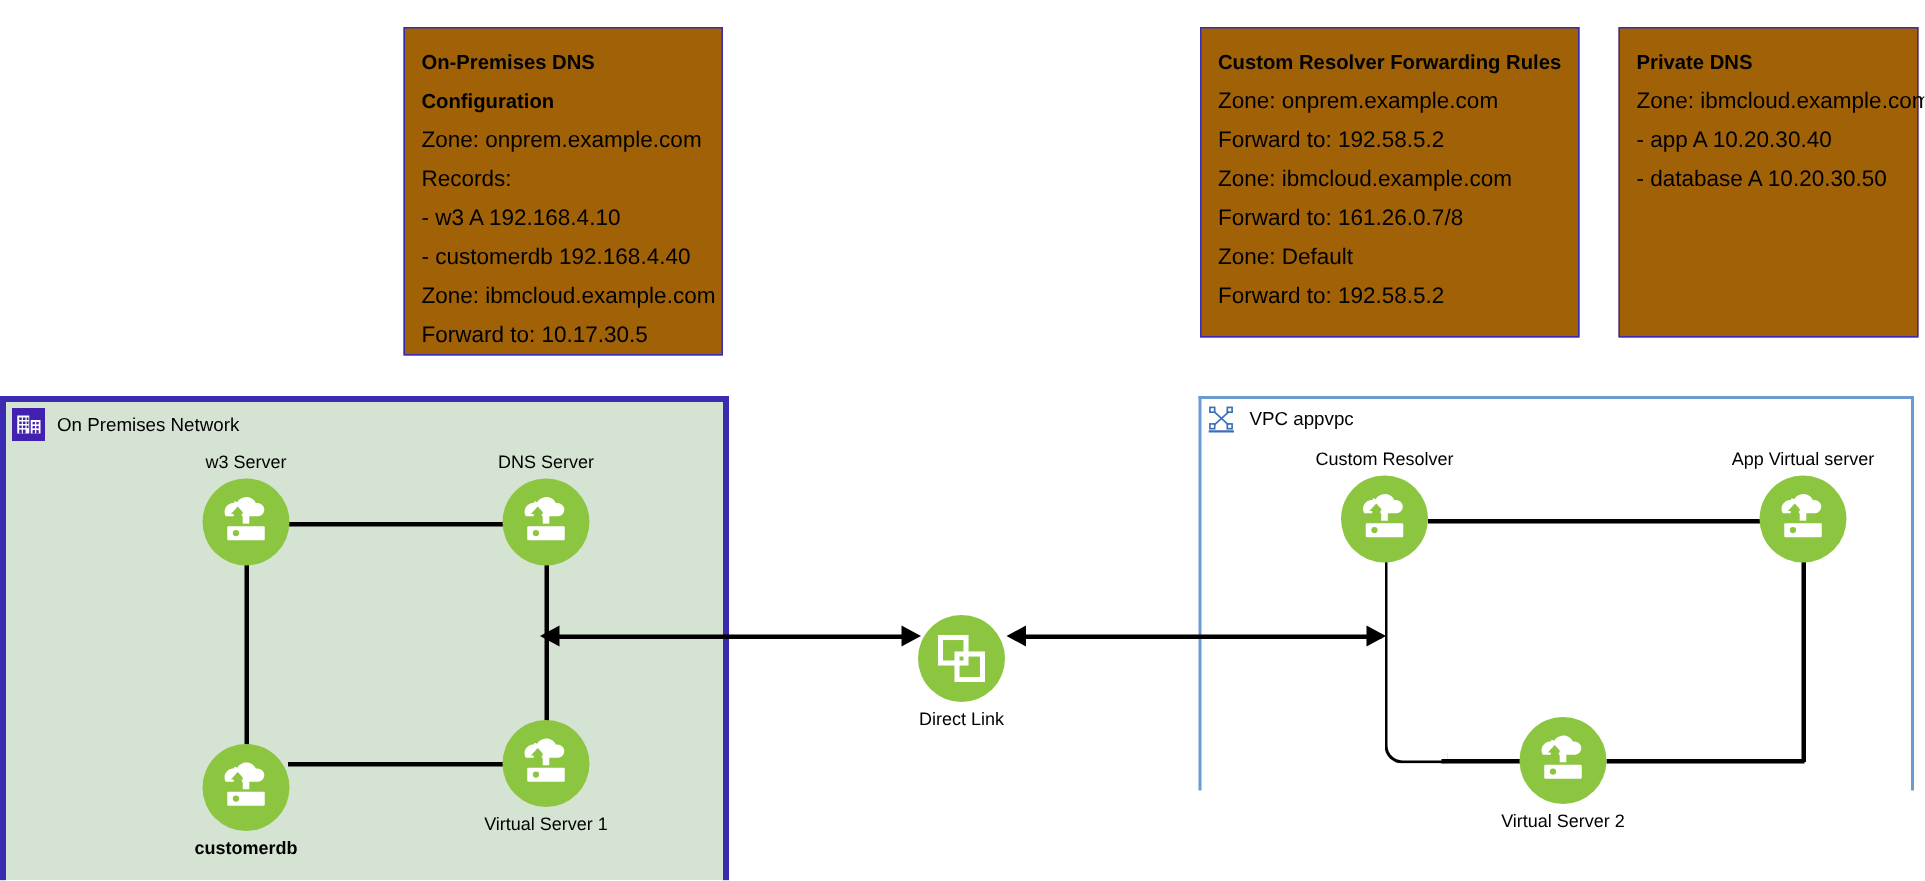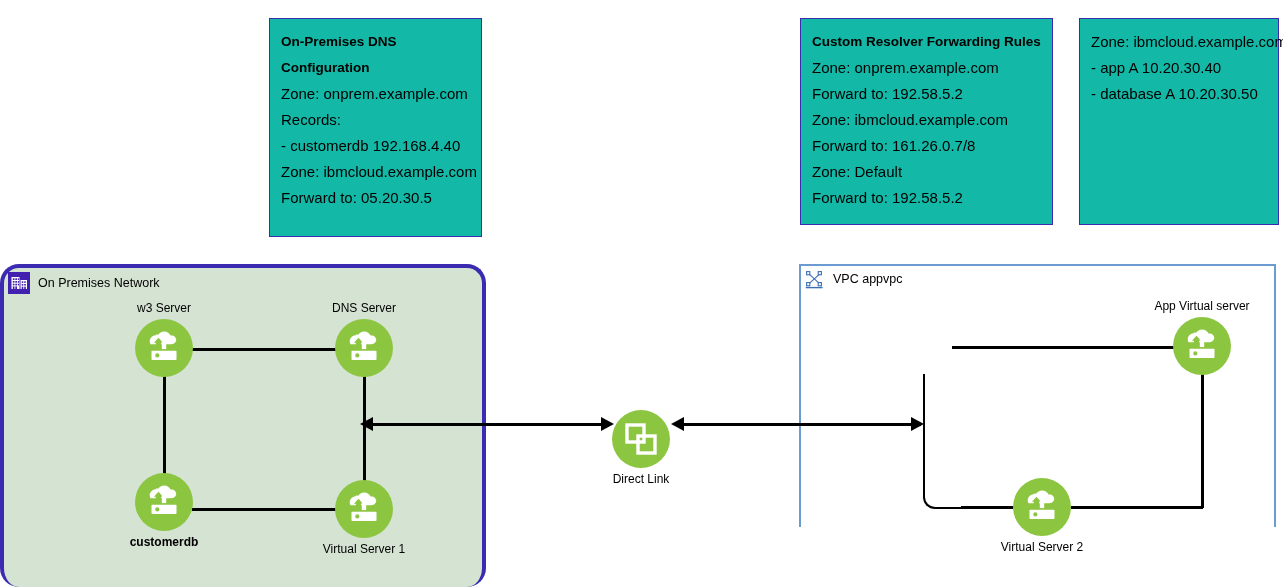--- a/index.html
+++ b/index.html
@@ -16,21 +16,21 @@
     width: 1283px;
     height: 587px;
     overflow: hidden;
     background: #ffffff;
   }
 
   
   .note-box {
     position: absolute;
     box-sizing: border-box;
-    background: #14b8a6;
+    background: #a16207;
     border: 1.5px solid #3a2bb0;
     padding: 10px 11px 8px 11px;
   }
   .note-title {
     font-size: 13.5px;
     font-weight: bold;
     line-height: 26px;
     color: #000;
     white-space: pre-line;
   }
@@ -136,42 +136,44 @@
 </head>
 <body>
 
 <div id="canvas">
 
   <div class="note-box" style="left:269px; top:18px; width:213px; height:219px;">
     <div class="note-title">On-Premises DNS
 Configuration</div>
     <div class="note-line">Zone: onprem.example.com</div>
     <div class="note-line">Records:</div>
+    <div class="note-line">- w3 A 192.168.4.10</div>
     <div class="note-line">- customerdb 192.168.4.40</div>
     <div class="note-line">Zone: ibmcloud.example.com</div>
-    <div class="note-line">Forward to: 05.20.30.5</div>
+    <div class="note-line">Forward to: 10.17.30.5</div>
   </div>
 
   <div class="note-box" style="left:800px; top:18px; width:253px; height:207px;">
     <div class="note-title">Custom Resolver Forwarding Rules</div>
     <div class="note-line">Zone: onprem.example.com</div>
     <div class="note-line">Forward to: 192.58.5.2</div>
     <div class="note-line">Zone: ibmcloud.example.com</div>
     <div class="note-line">Forward to: 161.26.0.7/8</div>
     <div class="note-line">Zone: Default</div>
     <div class="note-line">Forward to: 192.58.5.2</div>
   </div>
 
   <div class="note-box" style="left:1079px; top:18px; width:200px; height:207px;">
+    <div class="note-title">Private DNS</div>
     <div class="note-line">Zone: ibmcloud.example.com</div>
     <div class="note-line">- app A 10.20.30.40</div>
     <div class="note-line">- database A 10.20.30.50</div>
   </div>
 
-  <div class="zone zone-onprem" style="left:0px; top:264px; width:486px; height:323px;border-radius:19px;">
+  <div class="zone zone-onprem" style="left:0px; top:264px; width:486px; height:323px;">
 
     <div class="zone-header" style="left:4px; top:4px;">
       <div class="zone-badge badge-onprem">
         <svg width="17" height="16" viewBox="0 0 17 16" aria-hidden="true">
           <g fill="#ffffff">
             <rect x="0.5" y="2" width="8" height="12"></rect>
             <rect x="9.5" y="5" width="6.5" height="9"></rect>
           </g>
           <g fill="#4321b0">
             <rect x="1.8" y="3.3" width="1.7" height="1.7"></rect>
@@ -222,21 +224,21 @@
       <div class="node-circle">
         <svg width="40" height="40" viewBox="0 0 40 40" aria-hidden="true">
           <path fill="#ffffff" d="M12.2 7.2c-3.6 0-6.5 2.7-6.5 6.1 0 1 .3 2 .8 2.9h5.3v-1.5h-1.9l4.6-5 4.6 5h-1.9v1.5h10.3c2.6 0 4.7-2 4.7-4.4 0-2.4-2.1-4.4-4.7-4.4-.3 0-.6 0-.9.1-1-2.4-3.5-4.1-6.4-4.1-2.6 0-4.9 1.4-6.1 3.4-.6-.4-1.2-.6-1.9-.6z"></path>
           <path fill="#ffffff" d="M17.8 12.3h4.4v8.8h-4.4z"></path>
           <rect x="7.5" y="22.8" width="25" height="9.3" rx="0.8" fill="#ffffff"></rect>
           <circle cx="13.3" cy="27.4" r="2.1" fill="#8cc540"></circle>
         </svg>
       </div>
     </div>
 
-    <div class="node" style="left:131px; top:205px;font-weight:bold;">
+    <div class="node" style="left:131px; top:228px;font-weight:bold;">
       <div class="node-circle">
         <svg width="40" height="40" viewBox="0 0 40 40" aria-hidden="true">
           <path fill="#ffffff" d="M12.2 7.2c-3.6 0-6.5 2.7-6.5 6.1 0 1 .3 2 .8 2.9h5.3v-1.5h-1.9l4.6-5 4.6 5h-1.9v1.5h10.3c2.6 0 4.7-2 4.7-4.4 0-2.4-2.1-4.4-4.7-4.4-.3 0-.6 0-.9.1-1-2.4-3.5-4.1-6.4-4.1-2.6 0-4.9 1.4-6.1 3.4-.6-.4-1.2-.6-1.9-.6z"></path>
           <path fill="#ffffff" d="M17.8 12.3h4.4v8.8h-4.4z"></path>
           <rect x="7.5" y="22.8" width="25" height="9.3" rx="0.8" fill="#ffffff"></rect>
           <circle cx="13.3" cy="27.4" r="2.1" fill="#8cc540"></circle>
         </svg>
       </div>
       <div class="node-label below">customerdb</div>
     </div>
@@ -275,20 +277,31 @@
 
     <div class="edge edge-h" style="left:151px; top:80px; width:250px;"></div>
 
     <div class="edge edge-v" style="left:400px; top:108px; width:2.5px; height:134px;"></div>
 
     <div class="corner" style="left:122px; top:108px; width:42px; height:135px;"></div>
     <div class="edge edge-h" style="left:160px; top:240px; width:55px;"></div>
 
     <div class="edge edge-h" style="left:270px; top:240px; width:132px;"></div>
 
+    <div class="node" style="left:93px; top:51px;">
+      <div class="node-label above">Custom Resolver</div>
+      <div class="node-circle">
+        <svg width="40" height="40" viewBox="0 0 40 40" aria-hidden="true">
+          <path fill="#ffffff" d="M12.2 7.2c-3.6 0-6.5 2.7-6.5 6.1 0 1 .3 2 .8 2.9h5.3v-1.5h-1.9l4.6-5 4.6 5h-1.9v1.5h10.3c2.6 0 4.7-2 4.7-4.4 0-2.4-2.1-4.4-4.7-4.4-.3 0-.6 0-.9.1-1-2.4-3.5-4.1-6.4-4.1-2.6 0-4.9 1.4-6.1 3.4-.6-.4-1.2-.6-1.9-.6z"></path>
+          <path fill="#ffffff" d="M17.8 12.3h4.4v8.8h-4.4z"></path>
+          <rect x="7.5" y="22.8" width="25" height="9.3" rx="0.8" fill="#ffffff"></rect>
+          <circle cx="13.3" cy="27.4" r="2.1" fill="#8cc540"></circle>
+        </svg>
+      </div>
+    </div>
 
     <div class="node" style="left:372px; top:51px;">
       <div class="node-label above">App Virtual server</div>
       <div class="node-circle">
         <svg width="40" height="40" viewBox="0 0 40 40" aria-hidden="true">
           <path fill="#ffffff" d="M12.2 7.2c-3.6 0-6.5 2.7-6.5 6.1 0 1 .3 2 .8 2.9h5.3v-1.5h-1.9l4.6-5 4.6 5h-1.9v1.5h10.3c2.6 0 4.7-2 4.7-4.4 0-2.4-2.1-4.4-4.7-4.4-.3 0-.6 0-.9.1-1-2.4-3.5-4.1-6.4-4.1-2.6 0-4.9 1.4-6.1 3.4-.6-.4-1.2-.6-1.9-.6z"></path>
           <path fill="#ffffff" d="M17.8 12.3h4.4v8.8h-4.4z"></path>
           <rect x="7.5" y="22.8" width="25" height="9.3" rx="0.8" fill="#ffffff"></rect>
           <circle cx="13.3" cy="27.4" r="2.1" fill="#8cc540"></circle>
         </svg>

